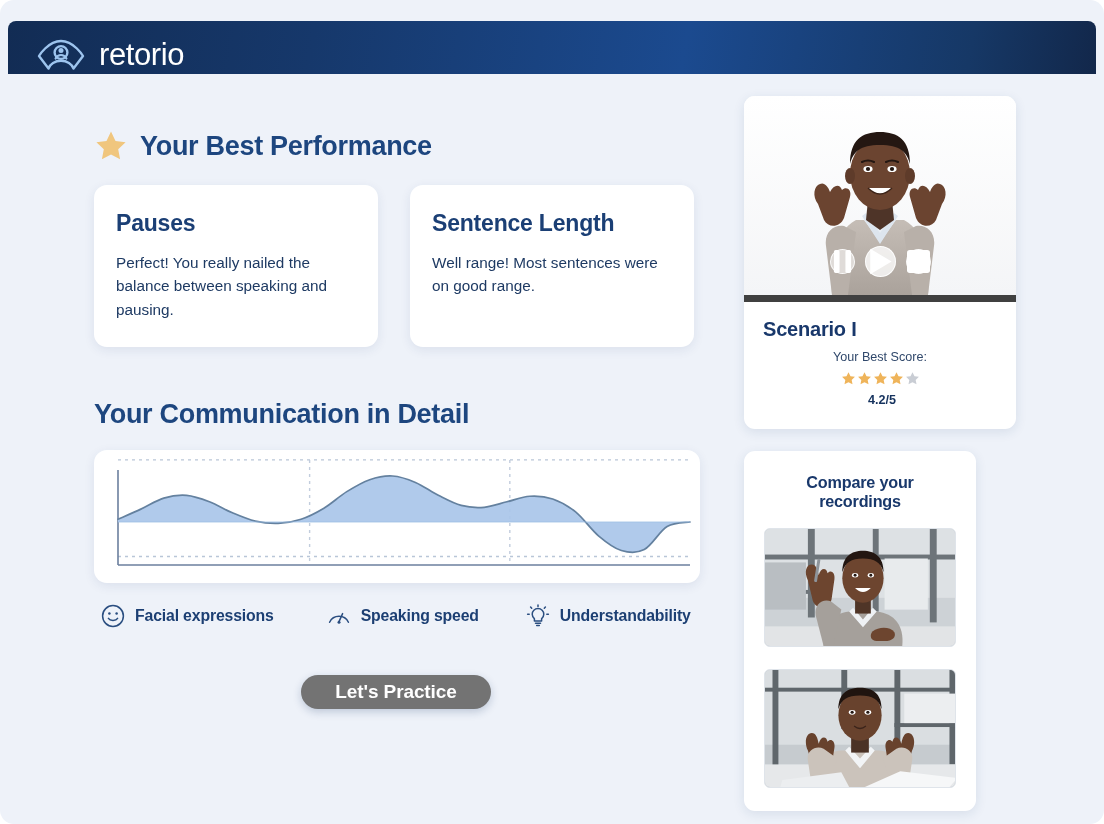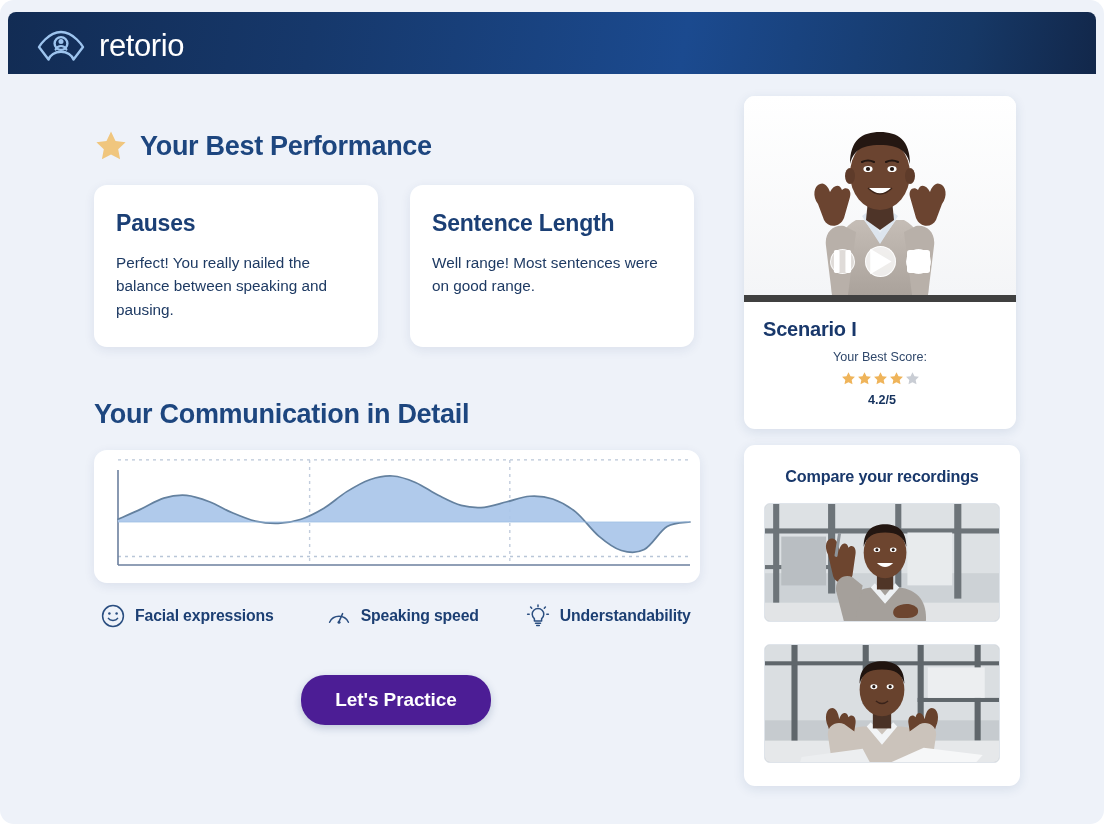--- a/index.html
+++ b/index.html
@@ -18,21 +18,21 @@
     width: 1104px;
     height: 824px;
     background: #eef2f9;
     border-radius: 14px;
     overflow: hidden;
   }
 
   
   .header {
     position: absolute;
-    top: 12px; left: 8px;
+    top: 21px; left: 8px;
     width: 1088px;
     height: 68px;
     background: linear-gradient(100deg, #122c54 0%, #16386b 28%, #1b4a8f 62%, #163866 88%, #12274a 100%);
     border-radius: 8px 8px 0 0;
     display: flex;
     align-items: center;
     padding-left: 26px;
   }
   .logo-wrap { display: flex; align-items: center; gap: 11px; }
   .logo-mark { width: 54px; height: 42px; display: block; }
@@ -141,27 +141,27 @@
     letter-spacing: -0.15px;
   }
 
   .practice-wrap {
     margin-top: 46px;
     display: flex;
     justify-content: center;
     padding-right: 14px;
   }
   .practice-btn {
-    background: #4c1d95;
+    background: #737373;
     color: #ffffff;
     font-size: 19px;
     font-weight: 700;
     border: none;
     border-radius: 24px;
-    padding: 14px 34px;
+    padding: 6px 34px;
     cursor: pointer;
     letter-spacing: -0.1px;
     box-shadow: 0 3px 8px rgba(20,50,100,0.22);
     font-family: "Liberation Sans", sans-serif;
   }
 
   
   .right-col {
     position: absolute;
     right: 80px;
@@ -230,23 +230,23 @@
     color: #16335e;
     font-size: 12.6px;
     font-weight: 700;
     margin-left: 4px;
   }
 
   .compare-card {
     background: #ffffff;
     border-radius: 11px;
     box-shadow: 0 3px 12px rgba(30,60,110,0.11);
-    margin-top: 16px;
+    margin-top: 22px;
     padding: 22px 20px 23px 20px;
-    width: 276px;
+    width: 232px;
   }
   .compare-title {
     color: #19386b;
     font-size: 16.2px;
     font-weight: 700;
     text-align: center;
     letter-spacing: -0.2px;
     margin-bottom: 17px;
   }
   .rec-thumb {

